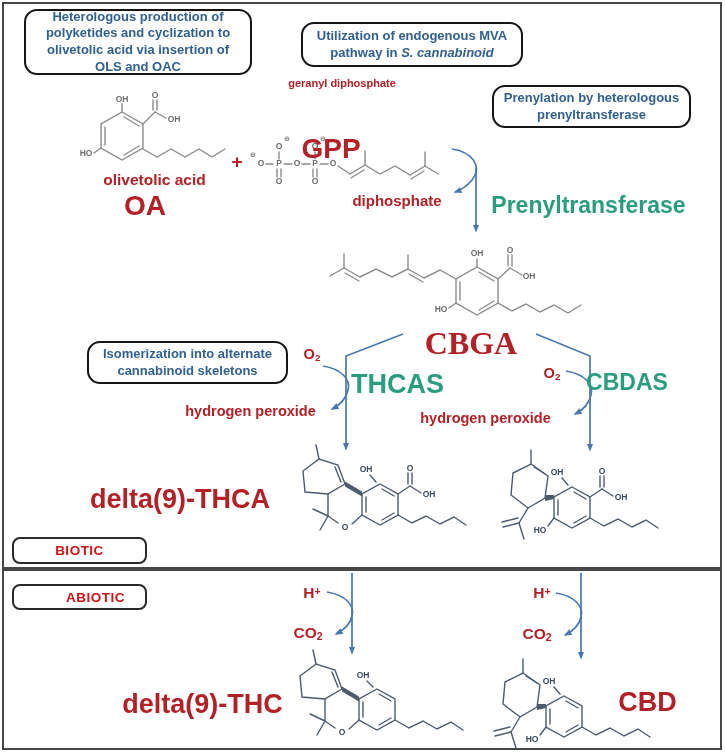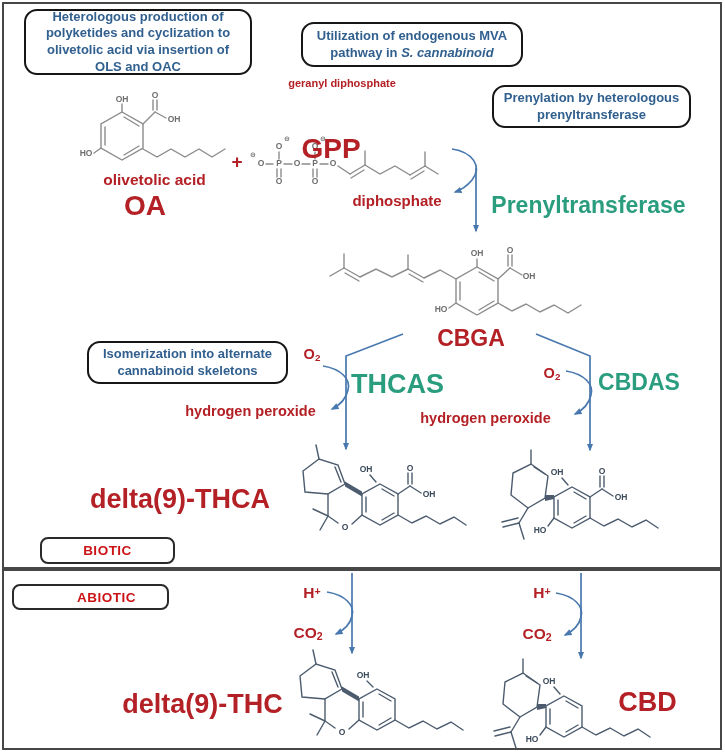--- a/index.html
+++ b/index.html
@@ -18,39 +18,39 @@
   }
   #box-production{left:24px;top:9px;width:228px;height:66px;font-size:13px;}
   #box-mva{left:289px;top:22px;width:222px;height:45px;font-size:13px;margin-left:12px;}
   #box-prenylation{left:492px;top:85px;width:199px;height:43px;font-size:13px;}
   #box-isomerization{left:87px;top:341px;width:201px;height:43px;font-size:13px;}
   .tag{
     position:absolute;box-sizing:border-box;border:2px solid #2a2a2a;border-radius:8px;
     background:#fff;color:#cc1417;font-weight:bold;display:flex;align-items:center;justify-content:center;
     font-size:13.5px;letter-spacing:.5px;
   }
-  #box-biotic{left:12px;top:537px;width:135px;height:27px;margin-left:28px;}
-  #box-abiotic{left:12px;top:584px;width:157px;height:26px;padding-left:32px;}
+  #box-biotic{left:12px;top:537px;width:135px;height:27px;}
+  #box-abiotic{left:12px;top:584px;width:135px;height:26px;padding-left:32px;}
 
   .lbl{position:absolute;font-weight:bold;text-align:center;white-space:nowrap;}
   .red{color:#b32025;}
   .teal{color:#2a9d7f;}
   sub{font-size:68%;position:relative;top:.22em;vertical-align:baseline;}
   sup{font-size:68%;position:relative;top:-.3em;vertical-align:baseline;}
 
   #lbl-geranyl{left:251px;top:77px;width:182px;font-size:11px;}
   #lbl-gpp{left:261px;top:93px;width:140px;font-size:28px;margin-top:40px;}
   #lbl-plus{left:224px;top:151px;width:26px;font-size:19px;}
   #lbl-olivetolic{left:72px;top:171px;width:165px;font-size:15.5px;}
   #lbl-oa{left:85px;top:190px;width:120px;font-size:28px;}
   #lbl-diphosphate{left:342px;top:192px;width:110px;font-size:15px;}
   #lbl-prenyltransferase{left:481px;top:192px;width:215px;font-size:23px;}
-  #lbl-cbga{left:421px;top:325px;width:100px;font-size:23px;}
+  #lbl-cbga{left:421px;top:325px;width:100px;font-size:32px;font-family:Liberation Serif, serif;}
   #lbl-thcas{left:350px;top:369px;width:95px;font-size:27px;}
-  #lbl-cbdas{left:589px;top:369px;width:100px;font-size:23px;}
+  #lbl-cbdas{left:577px;top:369px;width:100px;font-size:23px;}
   #lbl-o2-left{left:298px;top:346px;width:28px;font-size:14.5px;}
   #lbl-o2-right{left:538px;top:365px;width:28px;font-size:14.5px;}
   #lbl-h2o2-left{left:168px;top:403px;width:165px;font-size:14.5px;}
   #lbl-h2o2-right{left:403px;top:410px;width:165px;font-size:14.5px;}
   #lbl-thca{left:80px;top:484px;width:200px;font-size:27px;}
   #lbl-cbda{left:632px;top:486px;width:90px;font-size:27px;}
   #lbl-hplus-left{left:296px;top:584px;width:32px;font-size:15.5px;}
   #lbl-hplus-right{left:526px;top:584px;width:32px;font-size:15.5px;}
   #lbl-co2-left{left:288px;top:624px;width:40px;font-size:15.5px;}
   #lbl-co2-right{left:517px;top:625px;width:40px;font-size:15.5px;}

